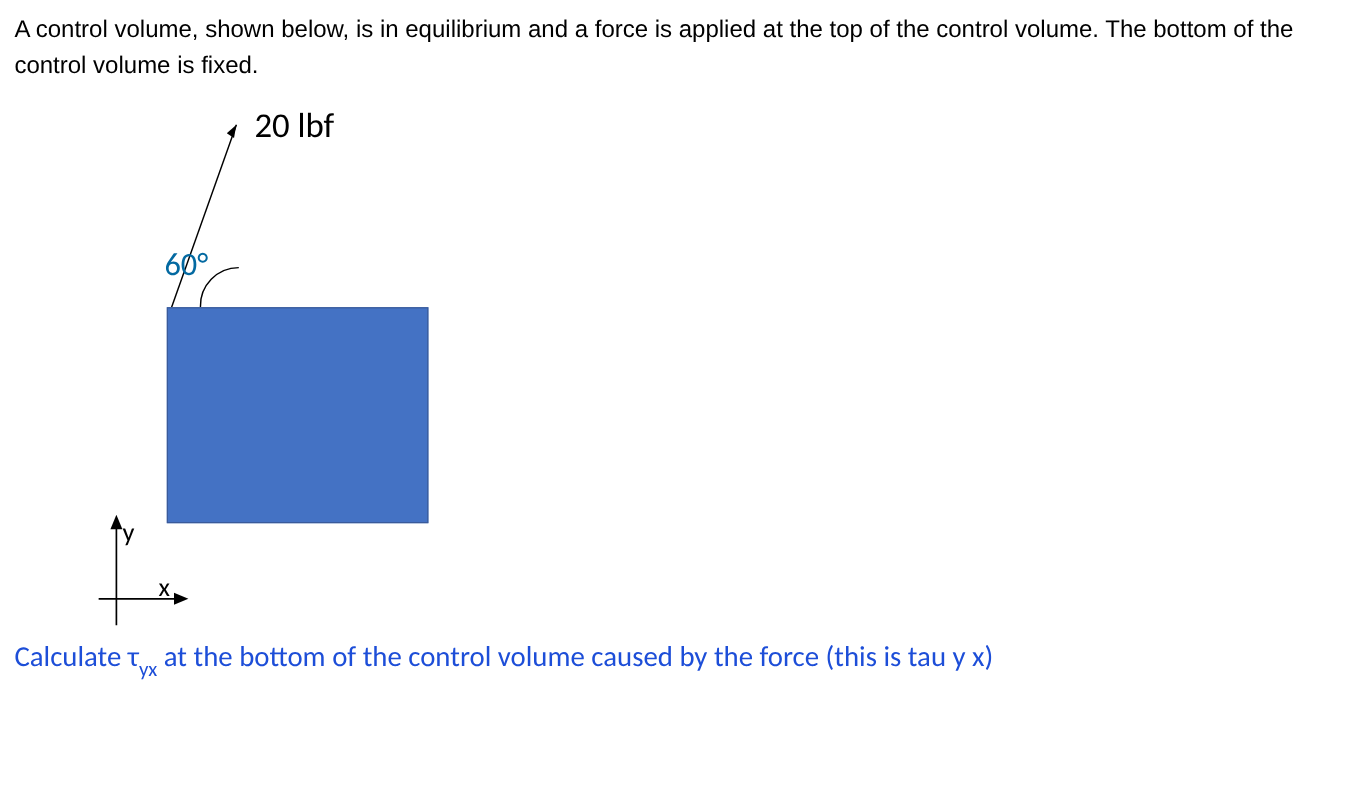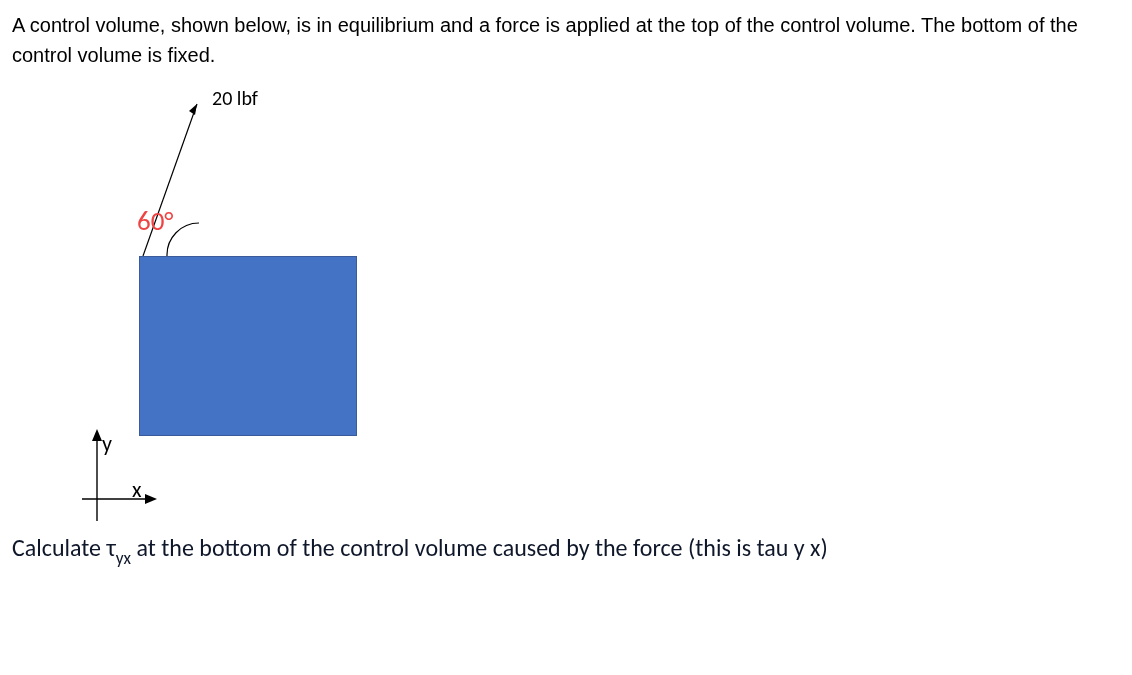--- a/index.html
+++ b/index.html
@@ -25,31 +25,31 @@
     .figure-area {
       position: relative;
       width: 420px;
       height: 440px;
       margin-left: 0;
     }
     .force-label {
       position: absolute;
       left: 200px;
       top: 0px;
-      font-size: 20px;
+      font-size: 29px;
       font-family: "Calibri", Arial, sans-serif;
       color: #000;
     }
     .angle-label {
       position: absolute;
       left: 125px;
       top: 118px;
       font-size: 27px;
       font-family: "Calibri", Arial, sans-serif;
-      color: #ef4444;
+      color: #0369a1;
     }
     .force-line {
       position: absolute;
       left: 127px;
       top: 15px;
       width: 65px;
       height: 155px;
     }
     .angle-arc {
       position: absolute;
@@ -88,21 +88,21 @@
       top: 390px;
       font-size: 22px;
       font-family: "Calibri", Arial, sans-serif;
       color: #000;
     }
     .question-text {
       font-size: 24px;
       font-family: "Calibri", Arial, sans-serif;
       line-height: 1.35;
       margin-top: 6px;
-      color: #0f172a;
+      color: #1d4ed8;
     }
     .sub {
       font-size: 0.72em;
       vertical-align: sub;
       position: relative;
       top: 2px;
     }
   </style>
 </head>
 <body>

